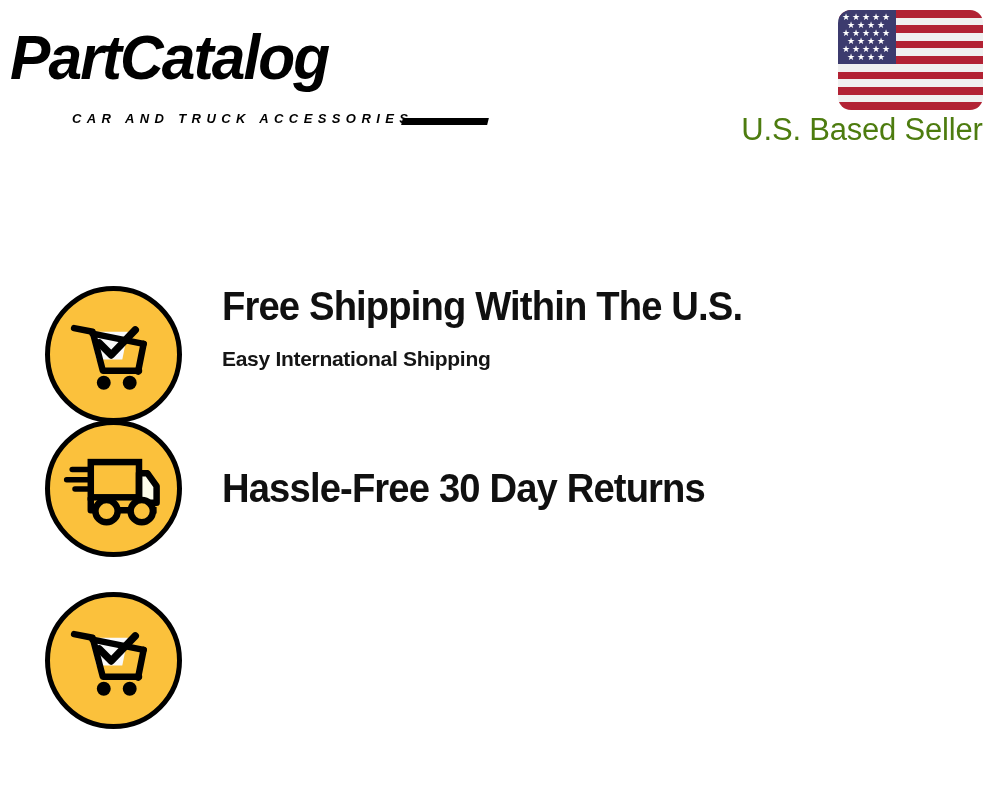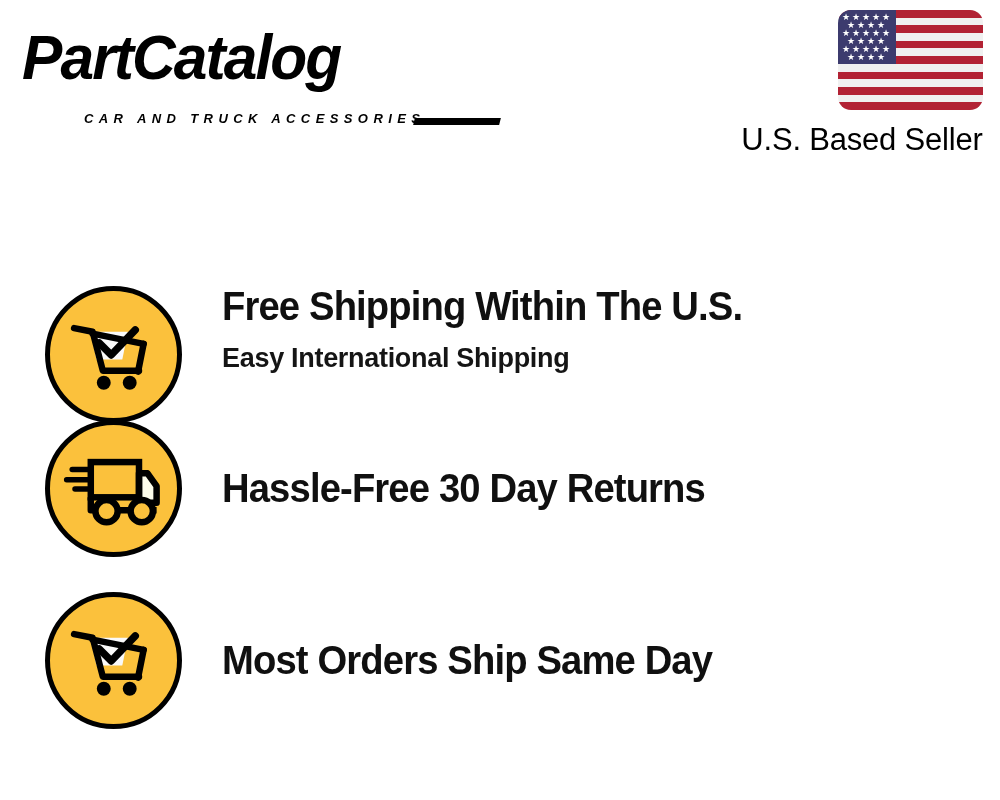--- a/index.html
+++ b/index.html
@@ -20,21 +20,21 @@
   
   #header {
     position: absolute;
     top: 0; left: 0;
     width: 1000px;
     height: 170px;
   }
 
   #brand-logo {
     position: absolute;
-    left: 22px;
+    left: 10px;
     top: 22px;
     width: 470px;
     height: 92px;
   }
   #brand-wordmark {
     position: absolute;
     left: 0;
     top: 0;
     font-family: "Liberation Sans", sans-serif;
     font-weight: bold;
@@ -97,28 +97,28 @@
   .star {
     position: absolute;
     color: #FFFFFF;
     font-size: 9px;
     line-height: 9px;
   }
 
   #us-seller-text {
     position: absolute;
     left: 726px;
-    top: 122px;
+    top: 112px;
     width: 272px;
     text-align: center;
     font-family: "Liberation Sans", sans-serif;
     font-size: 31px;
     font-weight: normal;
     letter-spacing: -0.2px;
-    color: #000000;
+    color: #4d7c0f;
     white-space: nowrap;
   }
 
   
   .feature-row {
     position: absolute;
     left: 0;
     width: 1000px;
   }
   #row-shipping { top: 248px; height: 150px; margin-top: 36px; }
@@ -168,21 +168,21 @@
     font-family: "Liberation Sans", sans-serif;
     font-weight: normal;
     font-size: 22px;
     line-height: 31px;
     letter-spacing: -0.15px;
     color: #151515;
     white-space: nowrap;
   }
   .subline.strong {
     font-weight: bold;
-    font-size: 27px;
+    font-size: 21px;
     letter-spacing: -0.3px;
   }
   .sp-sm { height: 6px; }
   .sp-md { height: 9px; }
 
   .row-mid .headline { margin-top: 46px; }
 </style>
 </head>
 <body>
 
@@ -286,16 +286,13 @@
       <polygon points="44,44 84,44 78,74 50,74" fill="#FAFAFA"></polygon>
       <path d="M26,40 L46,44 L57,86 L96,86" fill="none" stroke="#000000" stroke-width="7" stroke-linecap="round" stroke-linejoin="round"></path>
       <path d="M46,46 L101,57" fill="none" stroke="#000000" stroke-width="7" stroke-linecap="round"></path>
       <path d="M101,57 L95,87" fill="none" stroke="#000000" stroke-width="7" stroke-linecap="round"></path>
       <path d="M53,56 L66,69 L92,42" fill="none" stroke="#000000" stroke-width="8" stroke-linecap="round" stroke-linejoin="round"></path>
       <circle cx="58" cy="99" r="7.5" fill="#000000"></circle>
       <circle cx="86" cy="99" r="7.5" fill="#000000"></circle>
     </svg>
   </div>
 
-  <div class="feature-text">
-    <div class="headline">Most Orders Ship Same Day</div>
-  </div>
 </div>
 
 </body></html>

